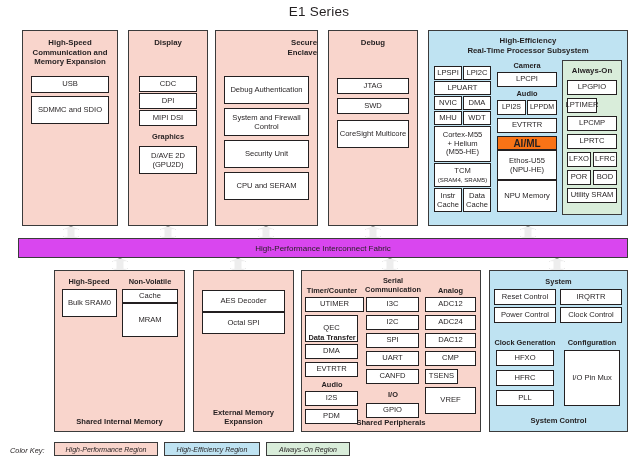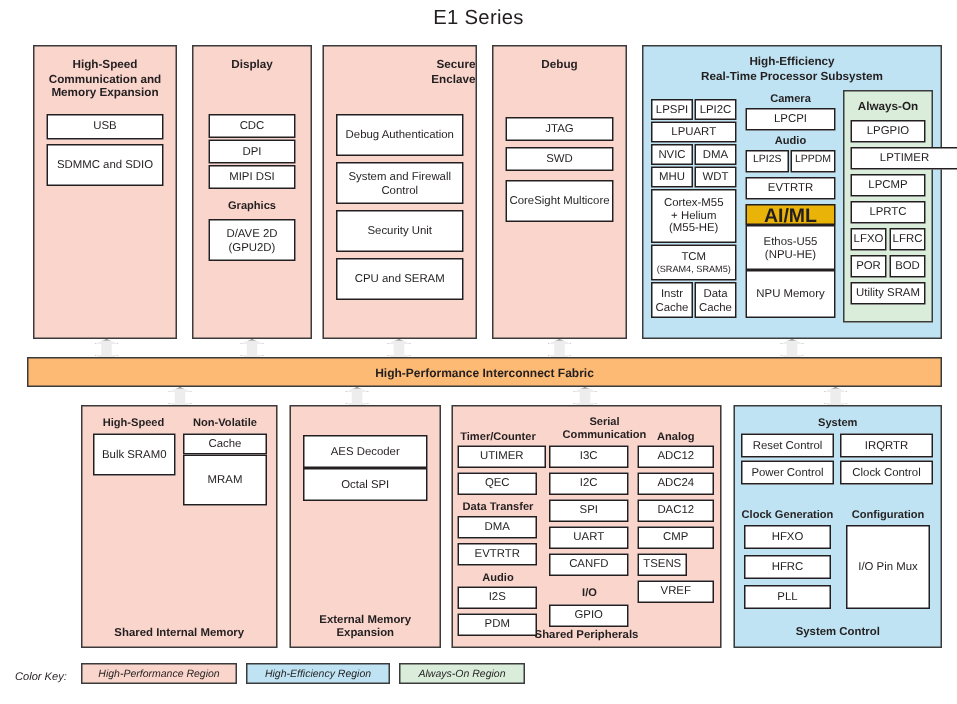--- a/index.html
+++ b/index.html
@@ -40,30 +40,30 @@
   }
   .sub{
     text-align:center;font-weight:bold;font-size:7.4px;line-height:1.2;
   }
   .ftr{
     text-align:center;font-weight:bold;font-size:7.6px;line-height:1.2;
   }
 
   
   .tintedhdr{
-    background:#eab308;border:1.1px solid #231f20;box-sizing:border-box;
-    display:flex;align-items:center;justify-content:center;
-    font-weight:bold;font-size:13px;
+    background:#f97316;border:1.1px solid #231f20;box-sizing:border-box;
+    display:flex;align-items:center;justify-content:center;
+    font-weight:bold;font-size:10px;
   }
 
   
   .fabric{
-    background:#fdba74;border:1.1px solid #3b3b3b;box-sizing:border-box;
-    display:flex;align-items:center;justify-content:center;
-    font-weight:bold;font-size:8px;
+    background:#d946ef;border:1.1px solid #3b3b3b;box-sizing:border-box;
+    display:flex;align-items:center;justify-content:center;
+    font-weight:normal;font-size:8px;
   }
 
   
   .arrow{
     background:#ededed;
     border:1px solid #8c8c8c;
   }
   .arrow-ud{
     
     clip-path:polygon(50% 0%, 100% 24%, 72% 24%, 72% 76%, 100% 76%, 50% 100%, 0% 76%, 28% 76%, 28% 24%, 0% 24%);
@@ -179,21 +179,21 @@
     <span>Ethos-U55 (NPU-HE)</span>
   </div>
   <div class="abs box two" style="left:497px;top:180px;width:60px;height:32px;">
     <span>NPU Memory</span>
   </div>
 
   <div class="abs region ao" style="left:562px;top:60px;width:60px;height:155px;">
     <div class="hdr" style="margin-top:5px;">Always-On</div>
   </div>
   <div class="abs box" style="left:567px;top:80px;width:50px;height:15px;">LPGPIO</div>
-  <div class="abs box" style="left:567px;top:98px;width:72px;height:15px;">LPTIMER</div>
+  <div class="abs box" style="left:567px;top:98px;width:30px;height:15px;">LPTIMER</div>
   <div class="abs box" style="left:567px;top:116px;width:50px;height:15px;">LPCMP</div>
   <div class="abs box" style="left:567px;top:134px;width:50px;height:15px;">LPRTC</div>
   <div class="abs box" style="left:567px;top:152px;width:24px;height:15px;">LFXO</div>
   <div class="abs box" style="left:593px;top:152px;width:24px;height:15px;">LFRC</div>
   <div class="abs box" style="left:567px;top:170px;width:24px;height:15px;">POR</div>
   <div class="abs box" style="left:593px;top:170px;width:24px;height:15px;">BOD</div>
   <div class="abs box" style="left:567px;top:188px;width:50px;height:15px;">Utility SRAM</div>
 
   <div class="abs arrow arrow-ud" style="left:63px;top:226px;width:16px;height:14px;"></div>
   <div class="abs arrow arrow-ud" style="left:160px;top:226px;width:16px;height:14px;"></div>
@@ -228,47 +228,47 @@
   <div class="abs sub" style="left:193px;top:278px;width:101px;margin-top:46px;">XIP and/or Data</div>
   <div class="abs box" style="left:202px;top:290px;width:83px;height:22px;">AES Decoder</div>
   <div class="abs box" style="left:202px;top:312px;width:83px;height:22px;">Octal SPI</div>
 
   <div class="abs region hp" style="left:301px;top:270px;width:180px;height:162px;">
     <div class="ftr" style="position:absolute;left:0;bottom:4px;width:100%;">Shared Peripherals</div>
   </div>
 
   <div class="abs sub" style="left:303px;top:287px;width:58px;">Timer/Counter</div>
   <div class="abs box" style="left:305px;top:297px;width:59px;height:15px;">UTIMER</div>
-  <div class="abs box" style="left:305px;top:315px;width:53px;height:15px;">QEC</div>
+  <div class="abs box" style="left:305px;top:315px;width:53px;height:27px;">QEC</div>
   <div class="abs sub" style="left:303px;top:334px;width:58px;">Data Transfer</div>
   <div class="abs box" style="left:305px;top:344px;width:53px;height:15px;">DMA</div>
   <div class="abs box" style="left:305px;top:362px;width:53px;height:15px;">EVTRTR</div>
   <div class="abs sub" style="left:303px;top:381px;width:58px;">Audio</div>
   <div class="abs box" style="left:305px;top:391px;width:53px;height:15px;">I2S</div>
   <div class="abs box" style="left:305px;top:409px;width:53px;height:15px;">PDM</div>
 
-  <div class="abs sub" style="left:364px;top:277px;width:58px;margin-left:10px;">
+  <div class="abs sub" style="left:364px;top:277px;width:58px;">
     <div>Serial</div>
     <div>Communication</div>
   </div>
   <div class="abs box" style="left:366px;top:297px;width:53px;height:15px;">I3C</div>
   <div class="abs box" style="left:366px;top:315px;width:53px;height:15px;">I2C</div>
   <div class="abs box" style="left:366px;top:333px;width:53px;height:15px;text-align:center;">SPI</div>
   <div class="abs box" style="left:366px;top:351px;width:53px;height:15px;">UART</div>
   <div class="abs box" style="left:366px;top:369px;width:53px;height:15px;">CANFD</div>
   <div class="abs sub" style="left:364px;top:391px;width:58px;">I/O</div>
   <div class="abs box" style="left:366px;top:403px;width:53px;height:15px;">GPIO</div>
 
   <div class="abs sub" style="left:423px;top:287px;width:55px;">Analog</div>
   <div class="abs box" style="left:425px;top:297px;width:51px;height:15px;text-align:center;">ADC12</div>
   <div class="abs box" style="left:425px;top:315px;width:51px;height:15px;">ADC24</div>
   <div class="abs box" style="left:425px;top:333px;width:51px;height:15px;">DAC12</div>
   <div class="abs box" style="left:425px;top:351px;width:51px;height:15px;">CMP</div>
   <div class="abs box" style="left:425px;top:369px;width:33px;height:15px;">TSENS</div>
-  <div class="abs box" style="left:425px;top:387px;width:51px;height:15px;">VREF</div>
+  <div class="abs box" style="left:425px;top:387px;width:51px;height:27px;">VREF</div>
 
   <div class="abs region he" style="left:489px;top:270px;width:139px;height:162px;">
     <div class="ftr" style="position:absolute;left:0;bottom:6px;width:100%;">System Control</div>
   </div>
   <div class="abs sub" style="left:489px;top:278px;width:139px;">System</div>
   <div class="abs box" style="left:494px;top:289px;width:62px;height:16px;">Reset Control</div>
   <div class="abs box" style="left:560px;top:289px;width:62px;height:16px;">IRQRTR</div>
   <div class="abs box" style="left:494px;top:307px;width:62px;height:16px;">Power Control</div>
   <div class="abs box" style="left:560px;top:307px;width:62px;height:16px;">Clock Control</div>
   <div class="abs sub" style="left:491px;top:339px;width:68px;">Clock Generation</div>

